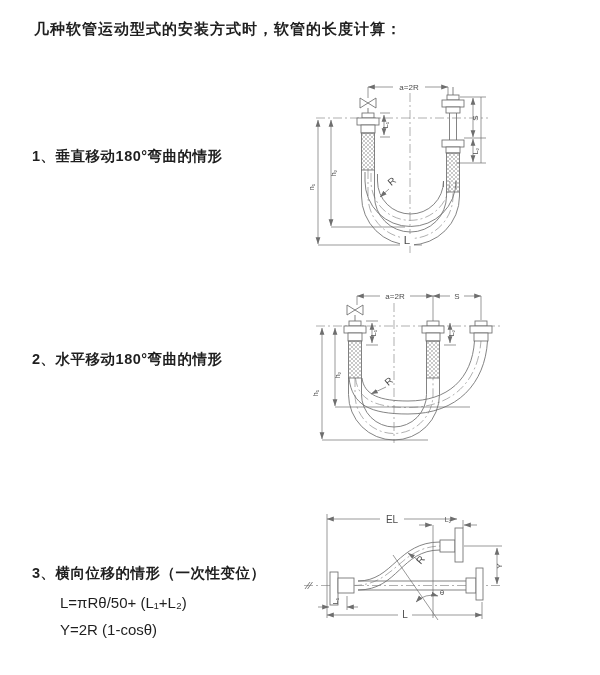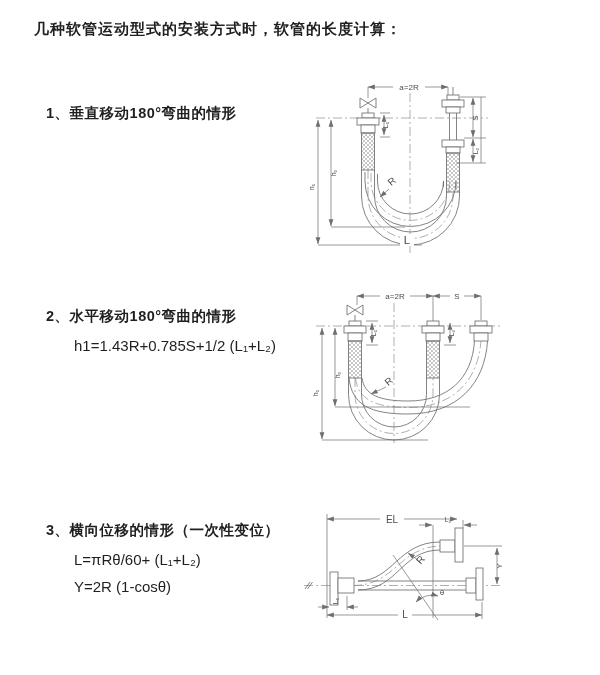--- a/index.html
+++ b/index.html
@@ -1,19 +1,19 @@
 <!DOCTYPE html>
 <html><head>
 <meta charset="utf-8">
 <style>
   html,body{margin:0;padding:0;}
   .page{position:relative;width:552px;height:675px;background:#ffffff;overflow:hidden;
         font-family:"Liberation Sans","DejaVu Sans",sans-serif;color:#1f1f1f;}
   .page-title{position:absolute;left:34px;top:20px;font-size:15px;font-weight:bold;letter-spacing:1px;}
-  .section{position:absolute;left:46px;}
+  .section{position:absolute;left:32px;margin-top:43px;}
   .sec1{top:104px;} .sec2{top:307px;} .sec3{top:521px;}
   .sec-heading{font-size:14.5px;font-weight:bold;letter-spacing:0.5px;}
   .formula-list{list-style:none;margin:6px 0 0 0;padding:0 0 0 28px;}
   .formula-list li{font-size:15px;line-height:27px;white-space:pre;}
   .diagram{position:absolute;}
   .d1{left:310px;top:75px;} .d2{left:308px;top:283px;} .d3{left:298px;top:500px;}
   svg text{font-family:"Liberation Sans","DejaVu Sans",sans-serif;fill:#4d4d4d;}
   .lbl{font-size:8px;} .lbl-s{font-size:7px;} .lbl-m{font-size:10px;} .lbl-l{font-size:11.5px;}
   .stroke{stroke:#6e6e6e;fill:none;}
   .thin{stroke-width:0.7;} .med{stroke-width:0.85;}
@@ -40,28 +40,27 @@
 
   <div class="page-title">几种软管运动型式的安装方式时，软管的长度计算：</div>
 
   <div class="section sec1">
     <div class="sec-heading">1、垂直移动180°弯曲的情形</div>
   </div>
 
   <div class="section sec2">
     <div class="sec-heading">2、水平移动180°弯曲的情形</div>
     <ul class="formula-list">
-      <li>h1=1.43R+0.785S+1/2 (L₁+L₂)</li>
     </ul>
   </div>
 
   <div class="section sec3">
     <div class="sec-heading">3、横向位移的情形（一次性变位）</div>
     <ul class="formula-list">
-      <li>L=πRθ/60+ (L₁+L₂)</li>
+      <li>L=πRθ/50+ (L₁+L₂)</li>
       <li>Y=2R (1-cosθ)</li>
     </ul>
   </div>
 
   <svg class="diagram d1" width="250" height="185" viewBox="0 0 250 185">
     <g class="cl">
       <line x1="6" y1="43" x2="178" y2="43"></line>
       <line x1="100" y1="18" x2="100" y2="178"></line>
       <path d="M58,95 L58,121 A42.5,42.5 0 0 0 143,121 L143,117"></path>
       <path d="M61,98 L61,106 A39.2,39.2 0 0 0 139.7,106 L139.7,113"></path>

